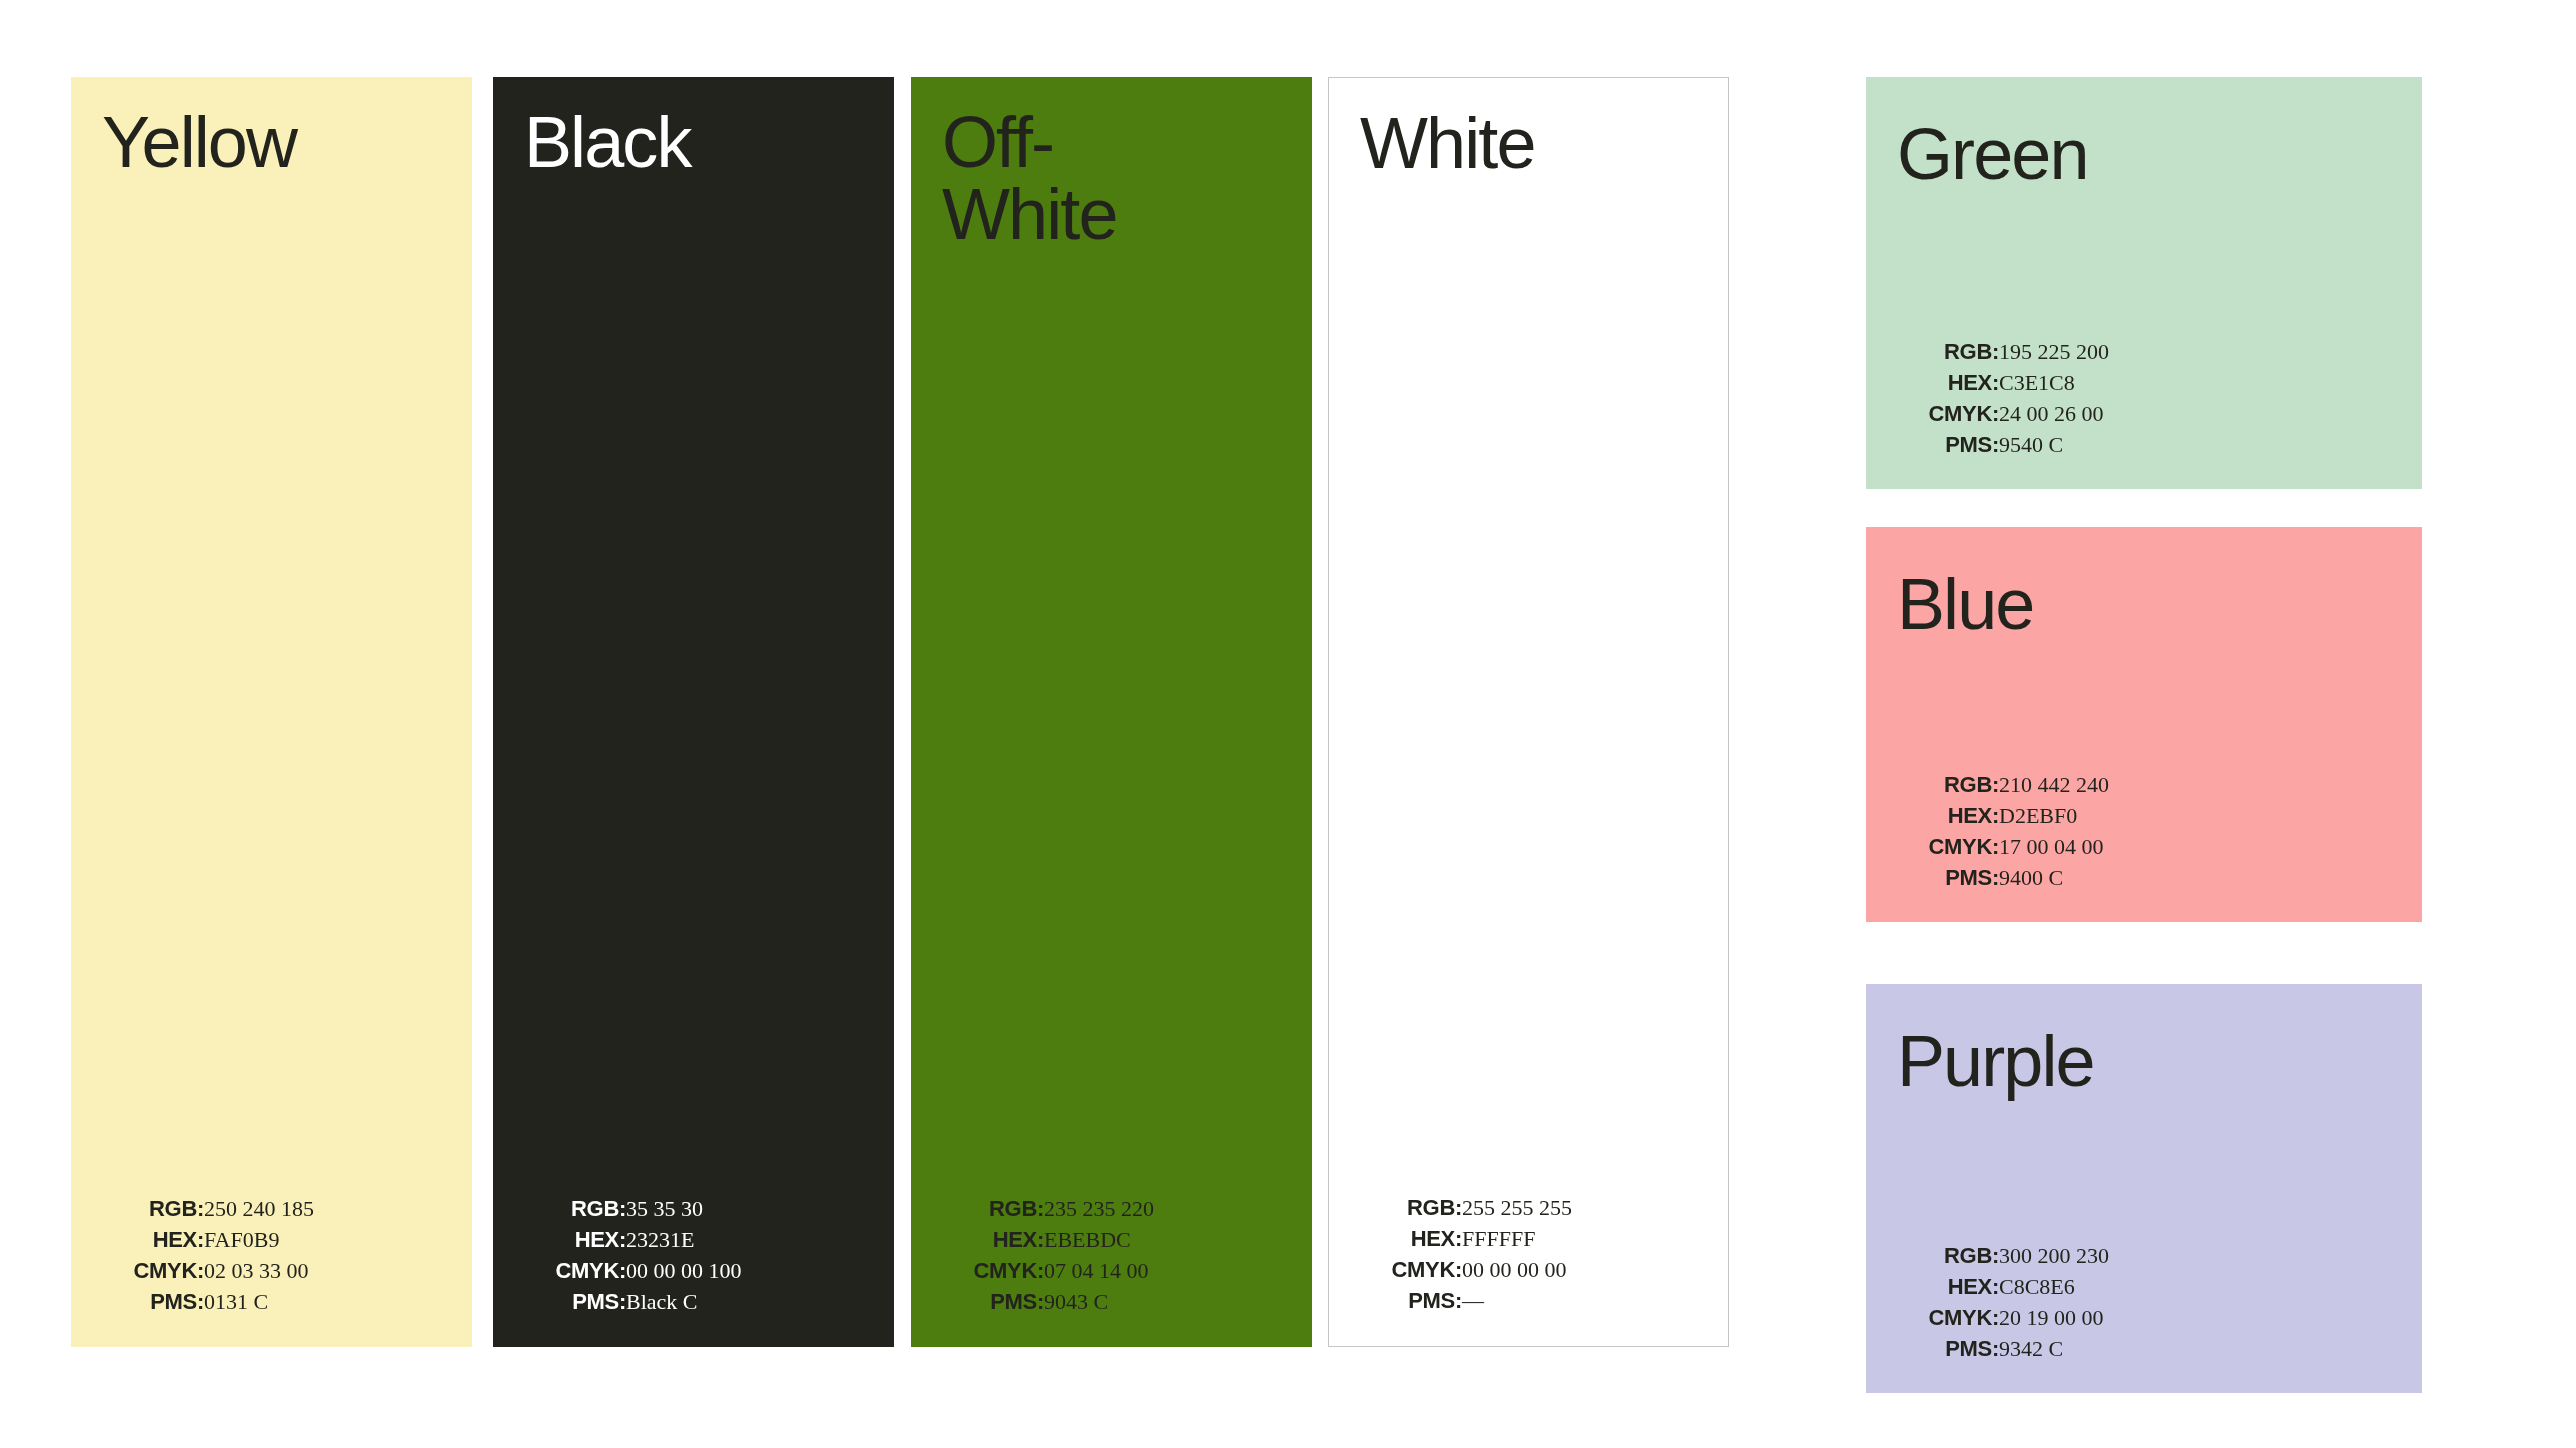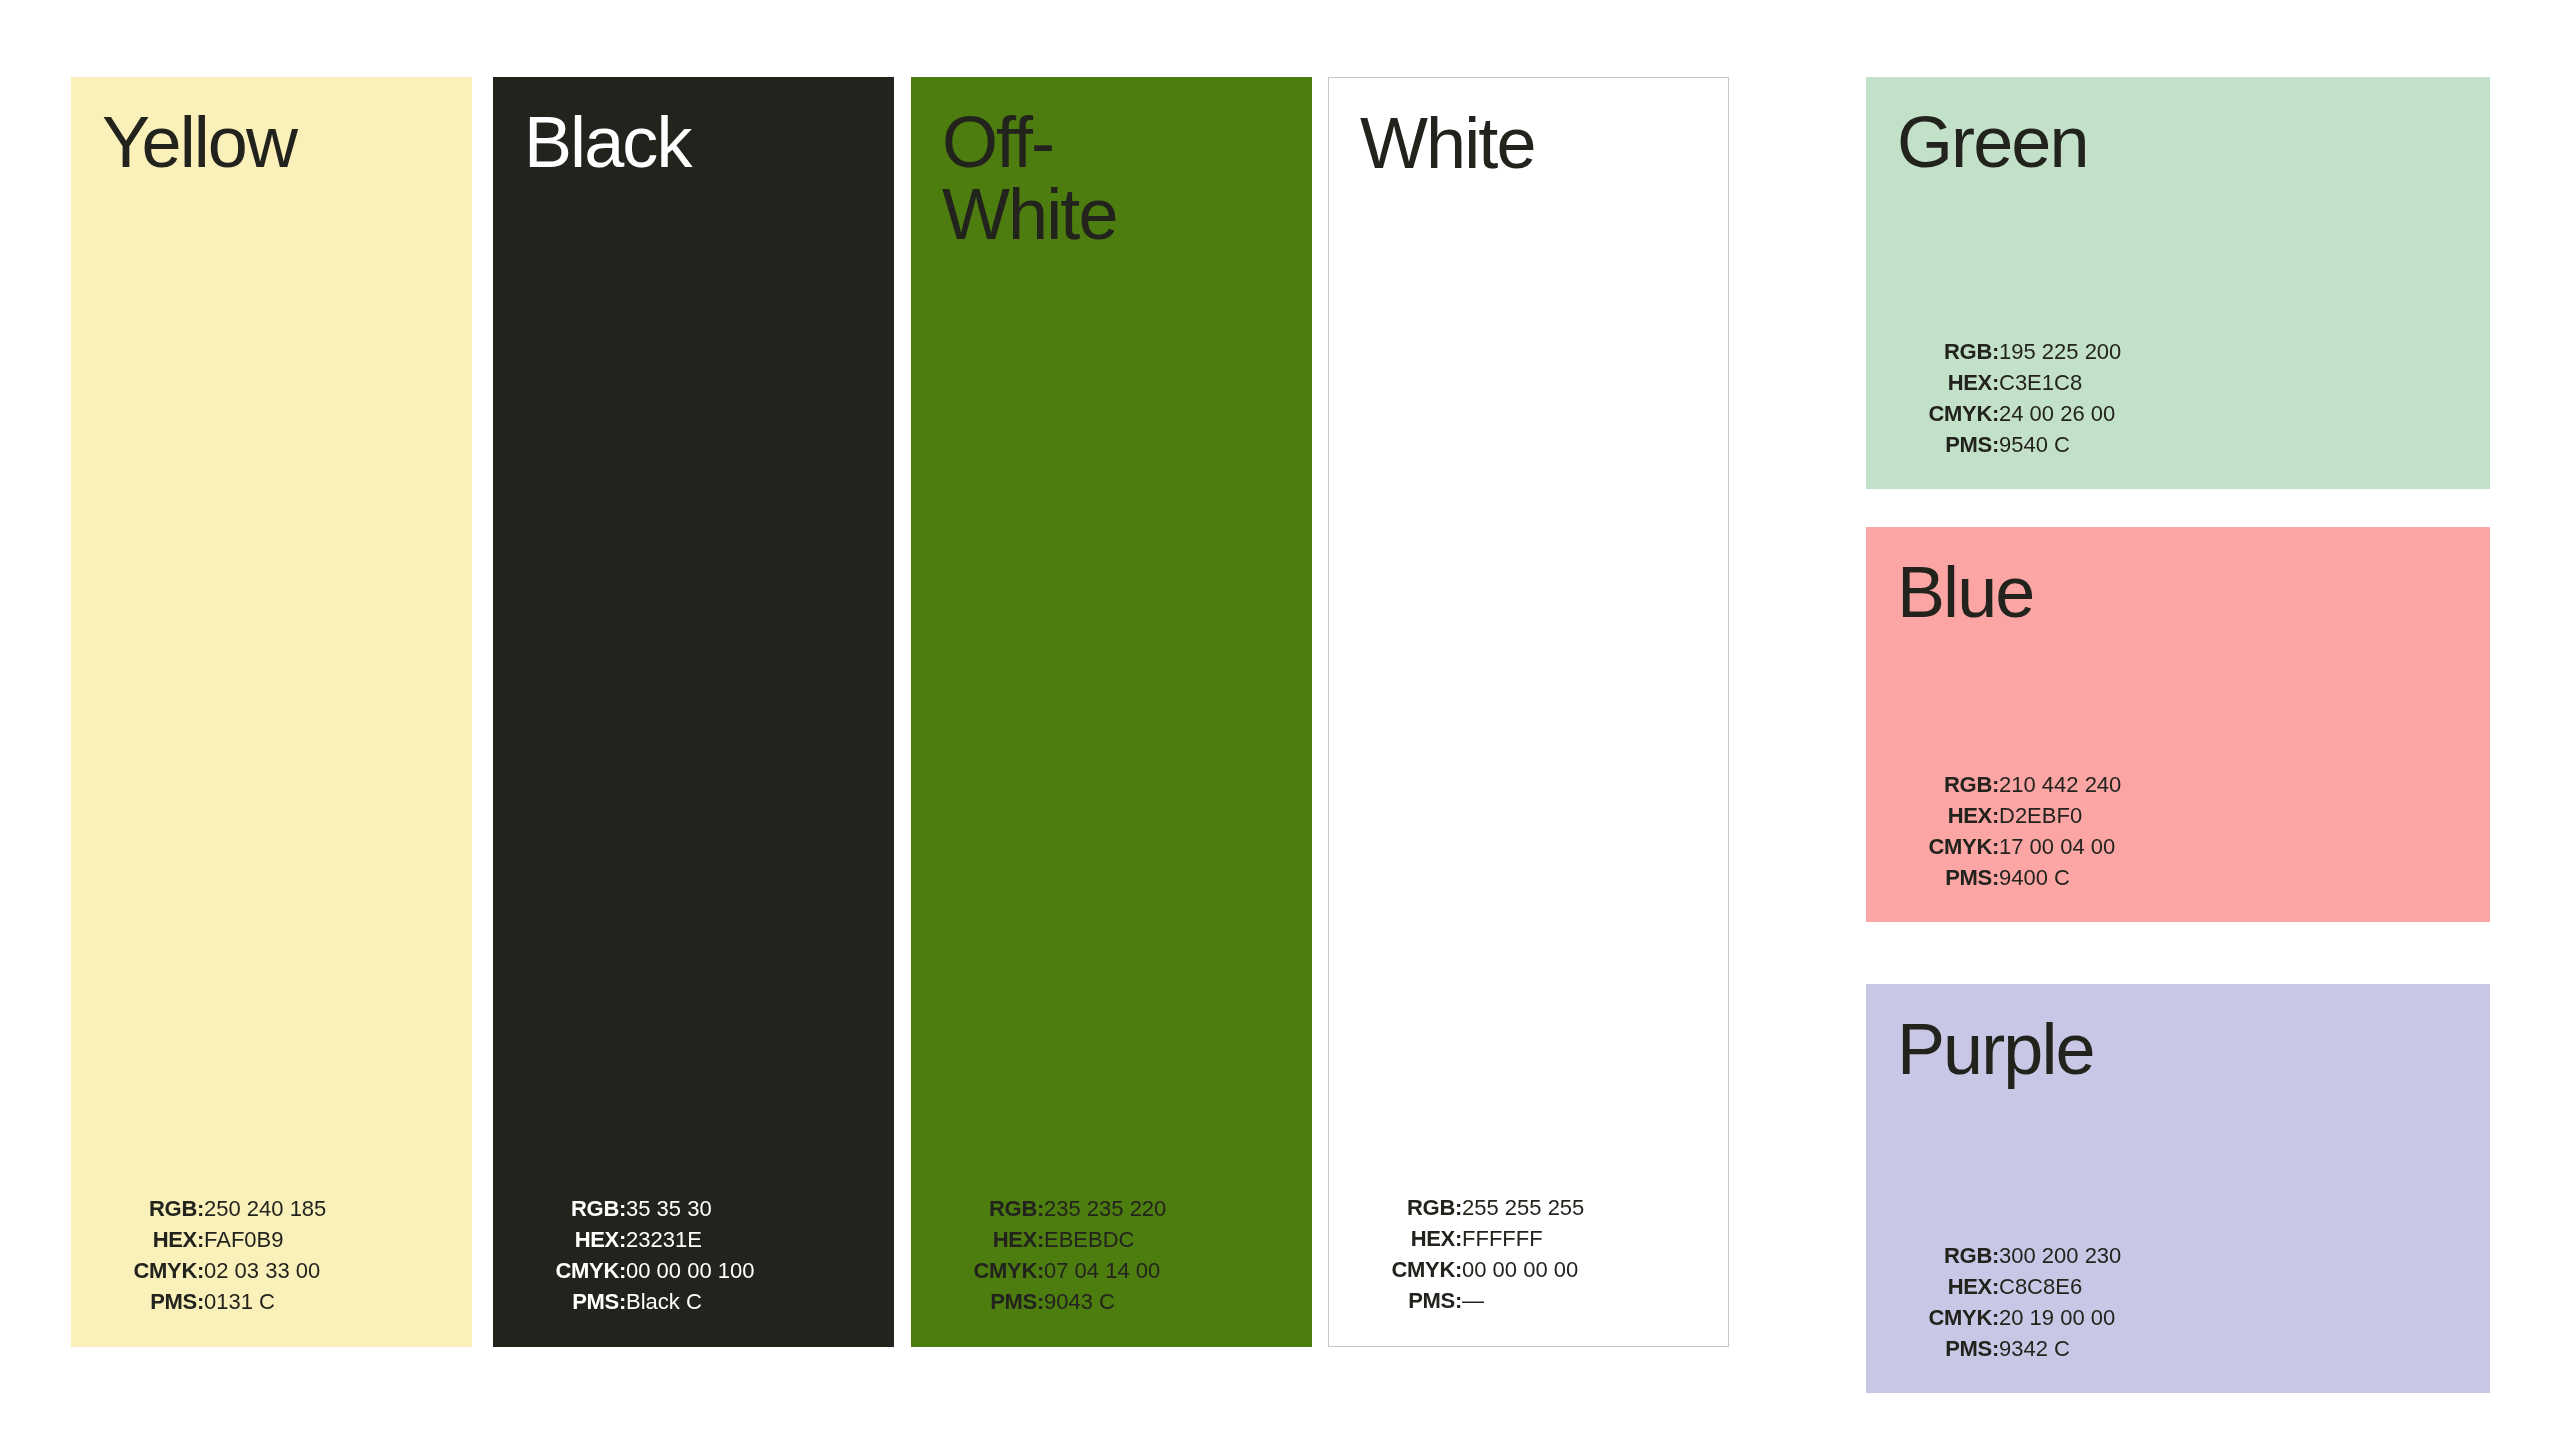--- a/index.html
+++ b/index.html
@@ -47,21 +47,21 @@
     font-family: "Liberation Sans", sans-serif;
     font-weight: bold;
     font-size: 22px;
     letter-spacing: -0.3px;
     width: 102px;
     flex: 0 0 102px;
     white-space: nowrap;
     text-align: right;
   }
   .spec-value {
-    font-family: Liberation Sans, sans-serif;
+    font-family: Liberation Serif, serif;
     font-weight: normal;
     font-size: 22px;
     letter-spacing: 0px;
     white-space: pre;
   }
 
   
   .tall {
     top: 77px;
     height: 1270px;
@@ -73,22 +73,22 @@
 
   #swatch-yellow    { left: 71px;  background: #FAF0B9; color: #23231E; }
   #swatch-black     { left: 493px;  background: #23231E; color: #FFFFFF; }
   #swatch-offwhite  { left: 911px; background: #4d7c0f; color: #23231E; }
   #swatch-white     { left: 1328px; background: #FFFFFF; color: #23231E;
                       border: 1.3px solid #c6c6c6; }
 
   
   .block {
     left: 1866px;
-    width: 624px;
-    padding: 29px 0 26px 0;
+    width: 556px;
+    padding: 41px 0 26px 0;
   }
   .block .swatch-title { padding: 0 26px 0 31px; }
   .block .spec-table   { padding: 0 13px 0 31px; }
 
   #swatch-green  { top: 77px;  height: 412px;  background: #C3E1C8; color: #23231E; }
   #swatch-blue   { top: 527px;  height: 395px;  background: #fca5a5; color: #23231E; }
   #swatch-purple { top: 960px; height: 409px;  background: #C8C8E6; color: #23231E; margin-top: 24px; }
 </style>
 </head>
 <body>

